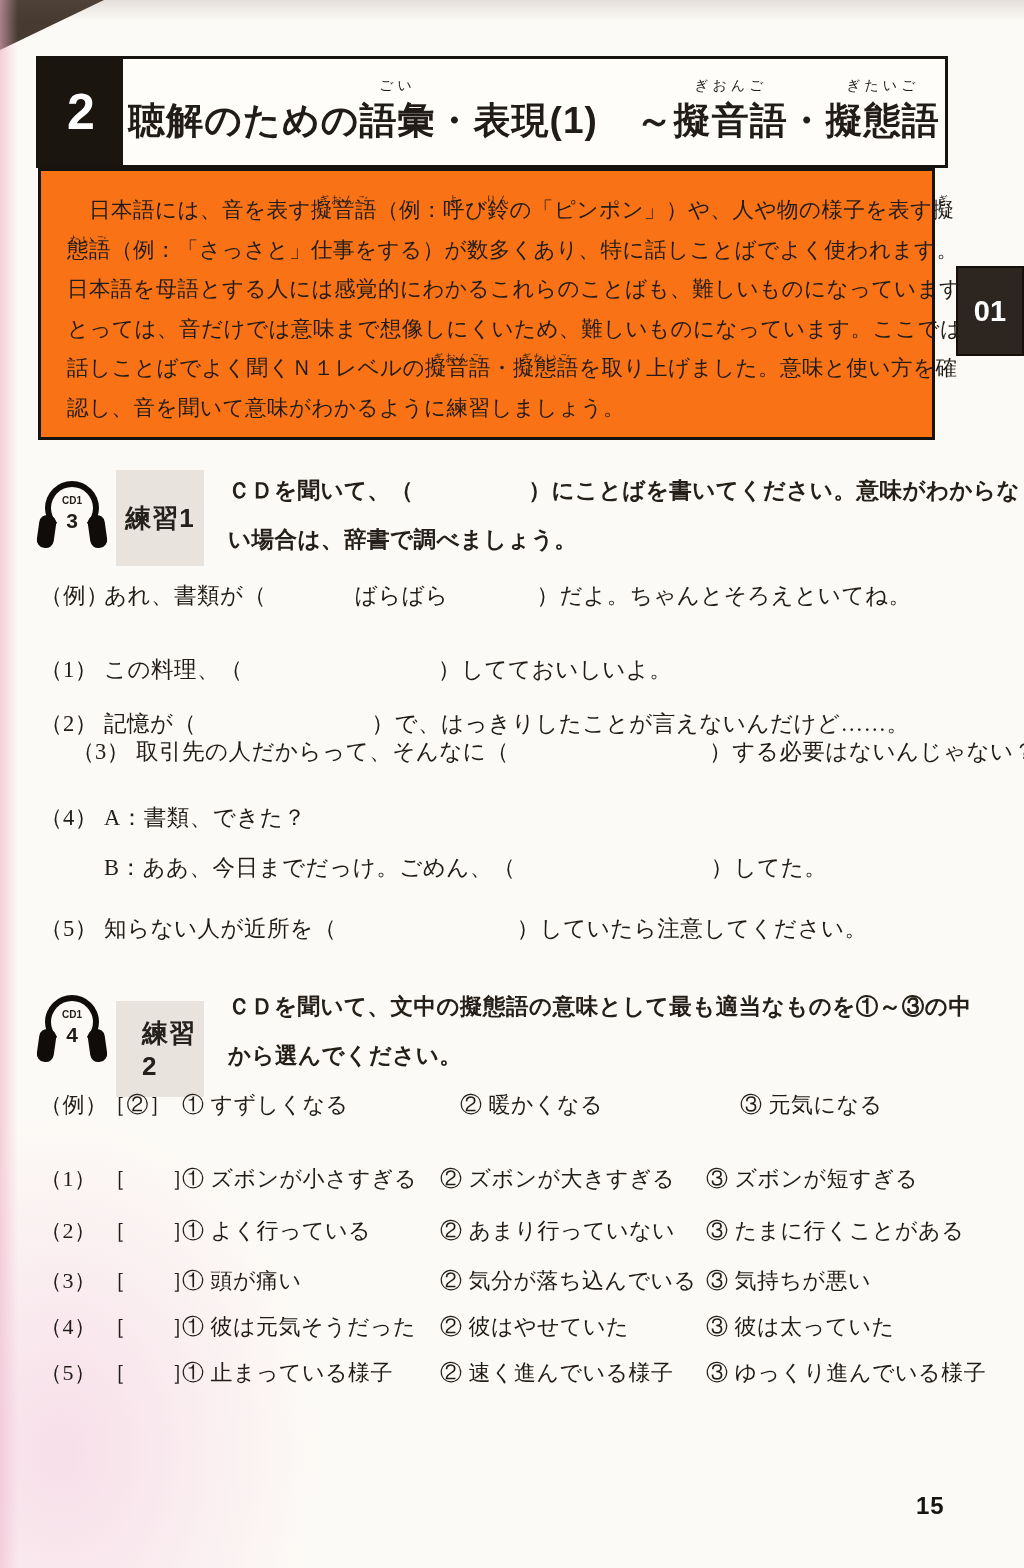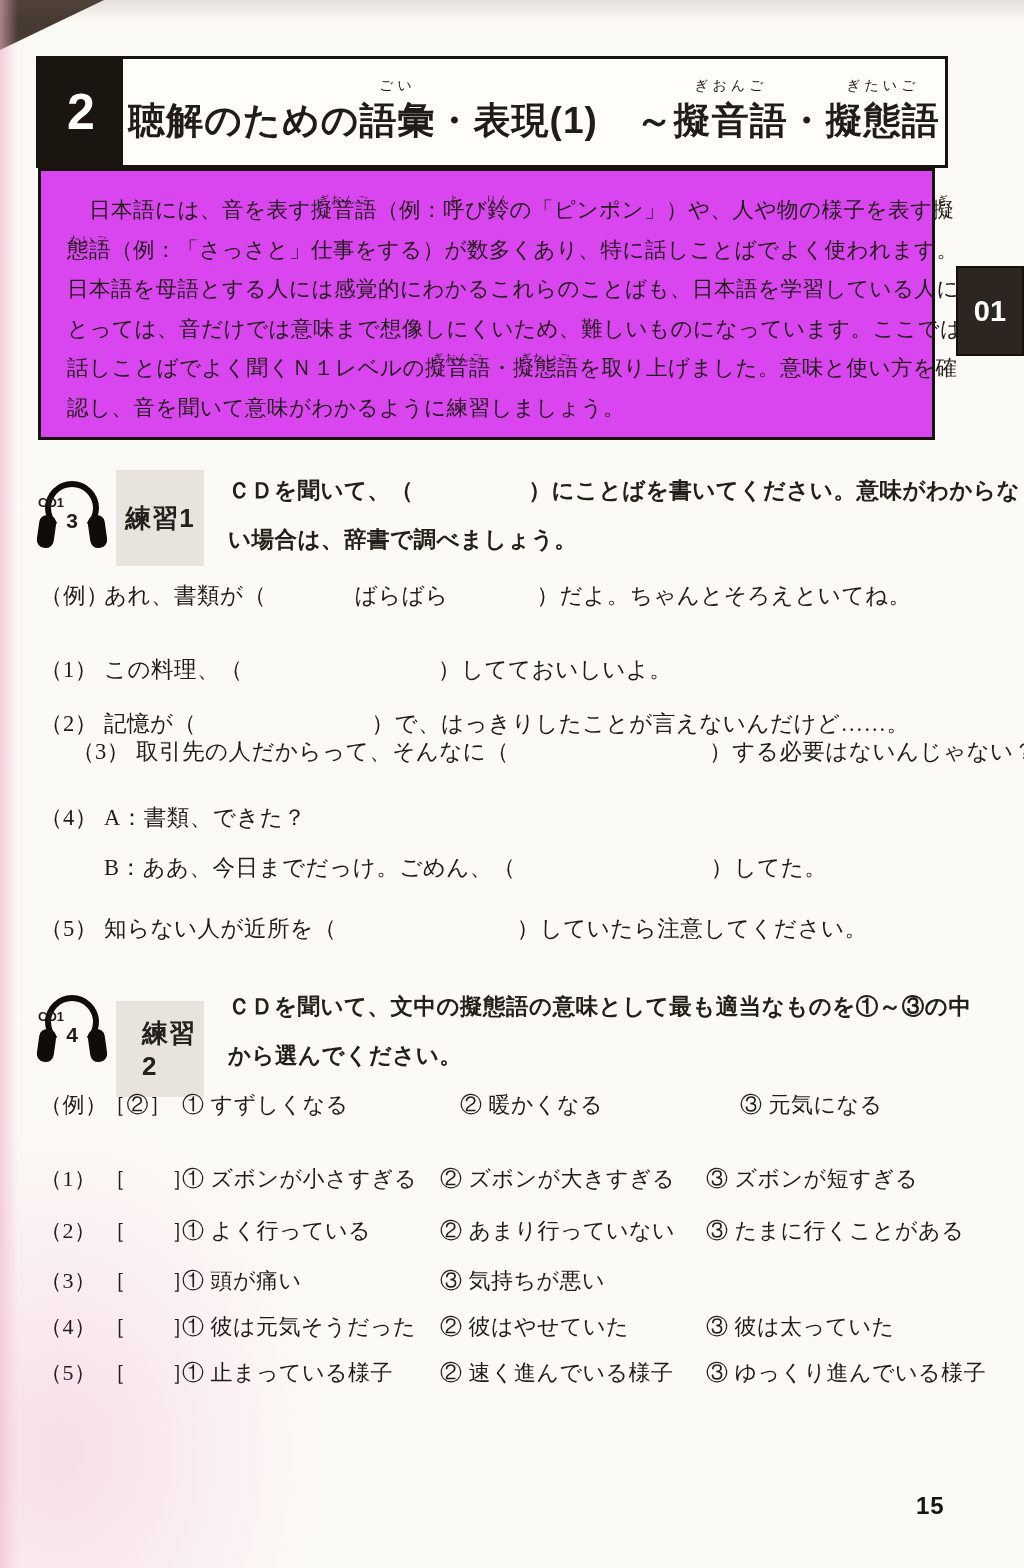--- a/index.html
+++ b/index.html
@@ -49,21 +49,21 @@
   
   .rj { position:relative; display:inline-block; }
   .rj .rt {
     position:absolute; left:50%; transform:translateX(-50%);
     white-space:nowrap; font-weight:400;
   }
   .title-text .rt { top:-19px; font-size:14px; letter-spacing:4px; }
   
   .intro-box {
     position:absolute; left:38px; top:168px; width:897px; height:272px;
-    border:3px solid #17130f; background:#d946ef;
+    border:3px solid #17130f; background:#f97316;
     padding:20px 24px 0 26px;
   }
   .intro-line {
     height:39.5px; line-height:39.5px; white-space:nowrap;
     font-size:21.5px; letter-spacing:0.5px;
   }
   .intro-line .rt { top:-11px; font-size:10.5px; letter-spacing:2px; }
   
   .tab01 {
     position:absolute; left:956px; top:266px; width:68px; height:90px;
@@ -76,22 +76,22 @@
   .cd-icon { position:absolute; width:68px; height:80px; }
   .cd-band {
     position:absolute; left:7px; top:3px; width:54px; height:54px;
     border:6px solid #0f0c09; border-radius:50%;
     border-bottom-color:transparent;
   }
   .cd-cup { position:absolute; width:17px; height:33px; background:#0f0c09; border-radius:8px; }
   .cd-cup.l { left:0;  bottom:10px; transform:rotate(8deg); }
   .cd-cup.r { right:0; bottom:10px; transform:rotate(-8deg); }
   .cd-t1 {
-    position:absolute; top:17px; width:100%; 
-    font-family:"Liberation Sans", sans-serif; font-weight:700; font-size:13px;
+    position:absolute; top:17px; width:100%; text-align:center;
+    font-family:"Liberation Sans", sans-serif; font-weight:700; font-size:10px;
   }
   .cd-t2 {
     position:absolute; top:31px; width:100%; text-align:center;
     font-family:"Liberation Sans", sans-serif; font-weight:700; font-size:21px;
   }
   
   .badge {
     position:absolute; width:88px; height:96px; background:#e8e4dd;
     display:flex; align-items:center; justify-content:center;
     font-family:"Liberation Sans", sans-serif; font-weight:700; font-size:26px;
@@ -138,21 +138,21 @@
 <div class="title-box">
   <div class="chapter-num">2</div>
   <div class="title-text">聴解のための<span class="rj"><span class="rt">ごい</span><span>語彙</span></span>・表現(1)　～<span class="rj"><span class="rt">ぎおんご</span><span>擬音語</span></span>・<span class="rj"><span class="rt">ぎたいご</span><span>擬態語</span></span></div>
 </div>
 
 <div class="tab01">01</div>
 
 <div class="intro-box">
   <div class="intro-line">　日本語には、音を表す<span class="rj"><span class="rt">ぎおんご</span><span>擬音語</span></span>（例：<span class="rj"><span class="rt">よ</span><span>呼</span></span>び<span class="rj"><span class="rt">りん</span><span>鈴</span></span>の「ピンポン」）や、人や物の様子を表す<span class="rj"><span class="rt">ぎ</span><span>擬</span></span></div>
   <div class="intro-line"><span class="rj"><span class="rt">たいご</span><span>態語</span></span>（例：「さっさと」仕事をする）が数多くあり、特に話しことばでよく使われます。</div>
-  <div class="intro-line">日本語を母語とする人には感覚的にわかるこれらのことばも、日本語を学習している人に</div>
+  <div class="intro-line">日本語を母語とする人には感覚的にわかるこれらのことばも、難しいものになっています</div>
   <div class="intro-line">とっては、音だけでは意味まで想像しにくいため、難しいものになっています。ここでは</div>
   <div class="intro-line">話しことばでよく聞くＮ１レベルの<span class="rj"><span class="rt">ぎおんご</span><span>擬音語</span></span>・<span class="rj"><span class="rt">ぎたいご</span><span>擬態語</span></span>を取り上げました。意味と使い方を確</div>
   <div class="intro-line">認し、音を聞いて意味がわかるように練習しましょう。</div>
 </div>
 
 <div class="cd-icon" style="left:38px; top:478px;">
   <div class="cd-band"></div>
   <div class="cd-cup l"></div>
   <div class="cd-cup r"></div>
   <div class="cd-t1">CD1</div>
@@ -217,20 +217,21 @@
   <span>（2）</span>
   <span>［　　］</span>
   <span>① よく行っている</span>
   <span>② あまり行っていない</span>
   <span>③ たまに行くことがある</span>
 </div>
 <div class="row2" style="top:1266px;">
   <span>（3）</span>
   <span>［　　］</span>
   <span>① 頭が痛い</span>
+  <span>② 気分が落ち込んでいる</span>
   <span>③ 気持ちが悪い</span>
 </div>
 <div class="row2" style="top:1312px;">
   <span>（4）</span>
   <span>［　　］</span>
   <span>① 彼は元気そうだった</span>
   <span>② 彼はやせていた</span>
   <span>③ 彼は太っていた</span>
 </div>
 <div class="row2" style="top:1358px;">

